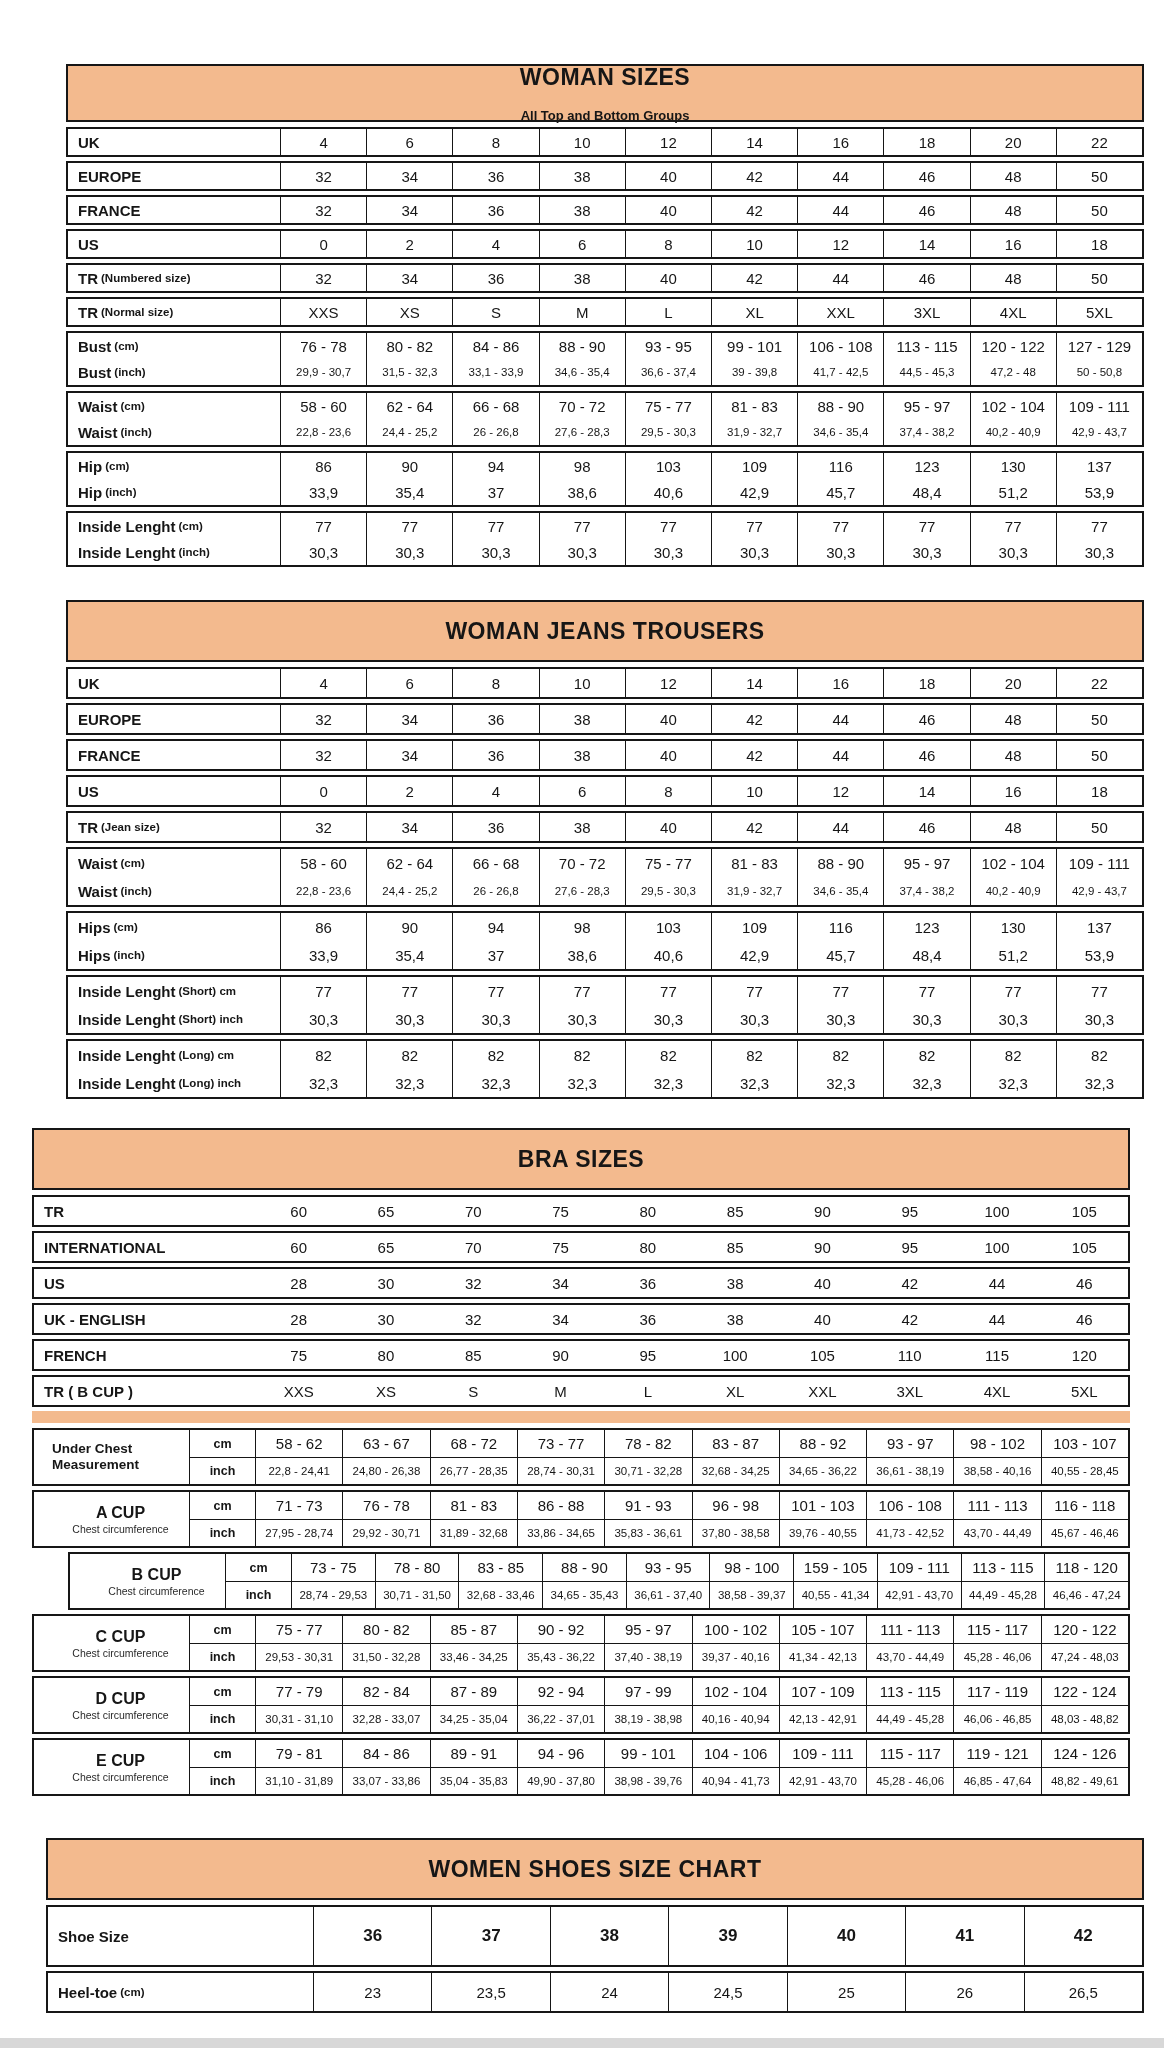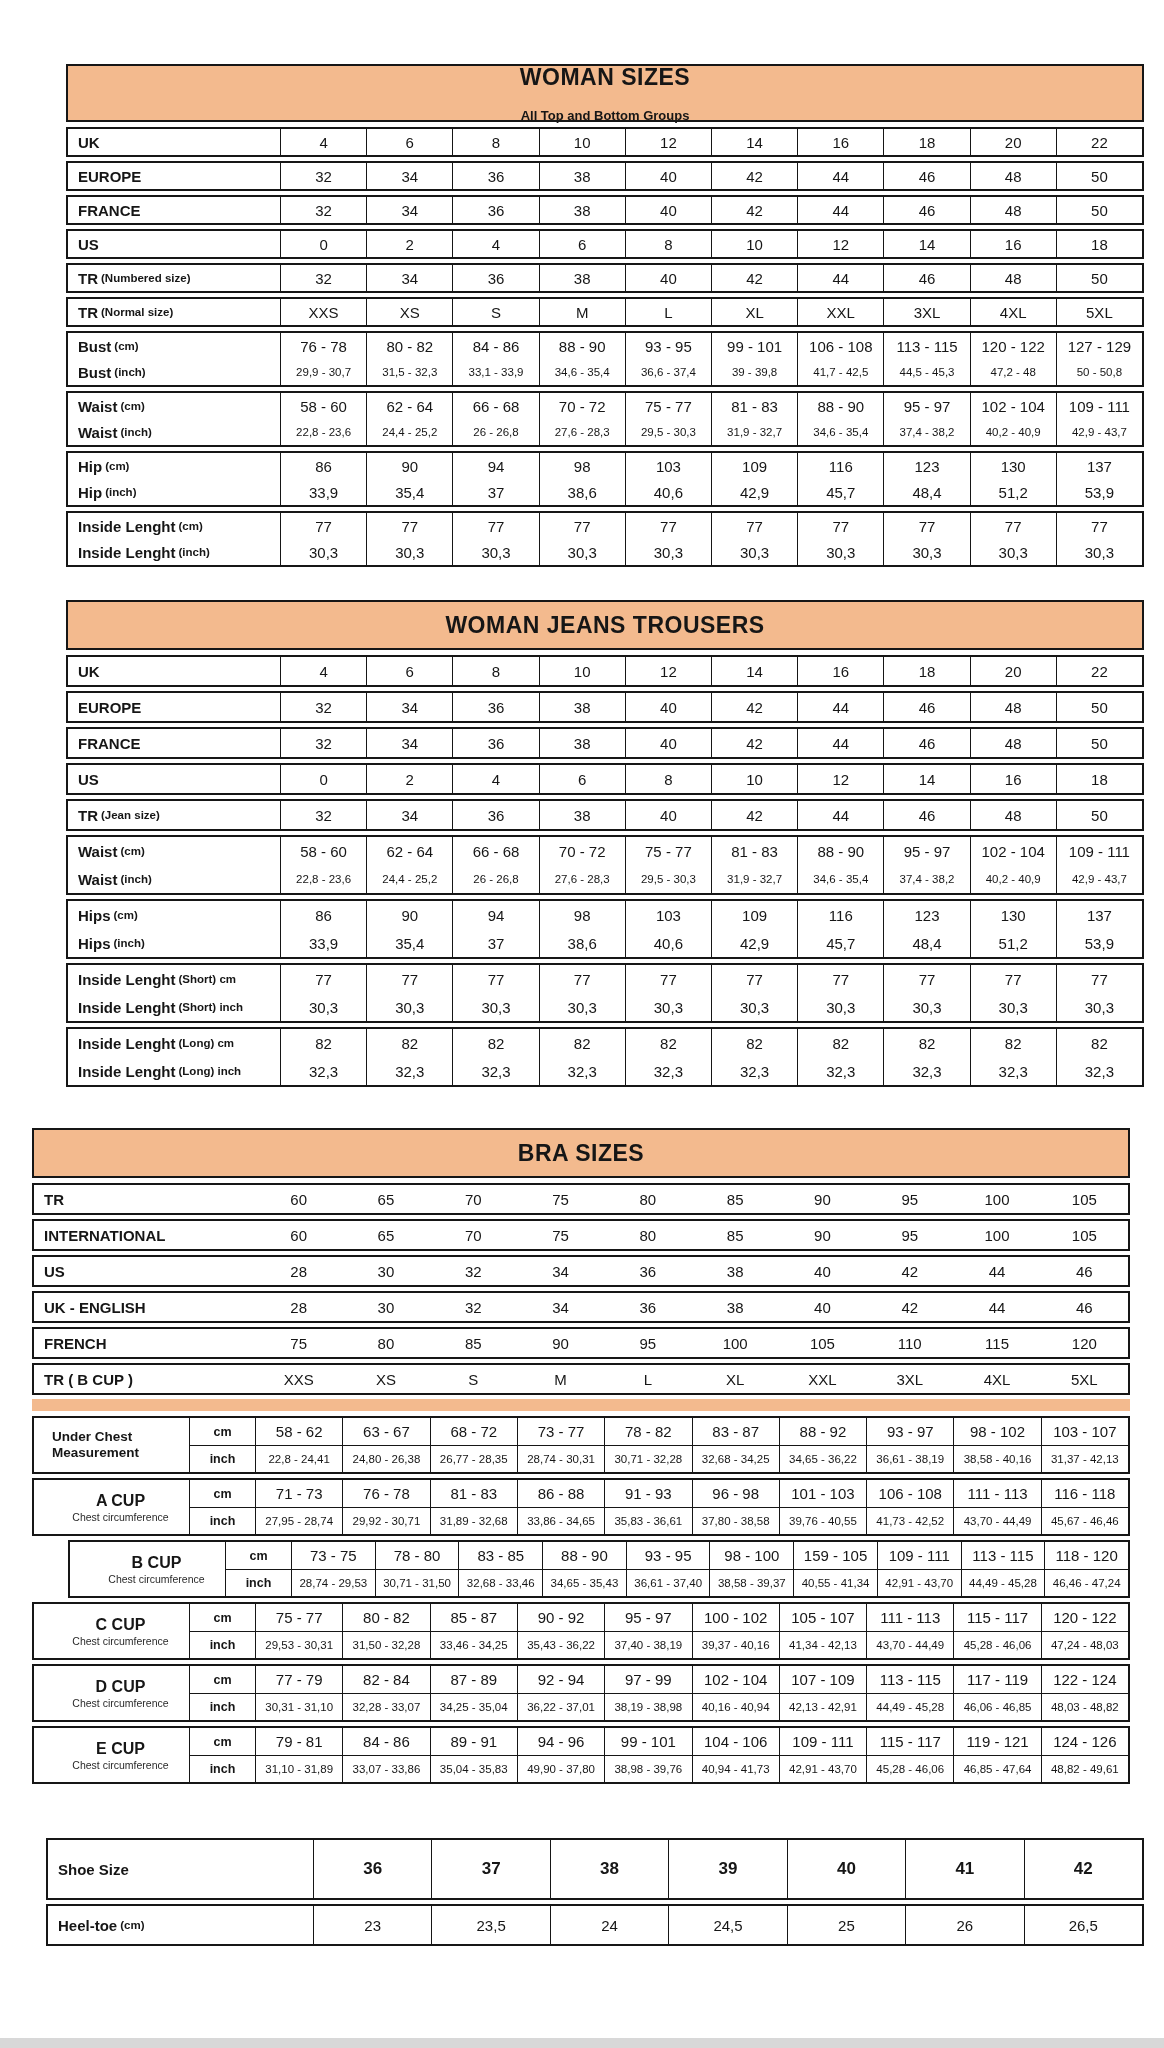--- a/index.html
+++ b/index.html
@@ -10,21 +10,21 @@
   }
   .tblwrap{position:absolute;}
   .w1{left:66px;top:64px;width:1078px;}
   .w2{left:66px;top:600px;width:1078px;}
   .w3{left:32px;top:1128px;width:1098px;}
   .w4{left:46px;top:1838px;width:1098px;}
 
   .band{
     background:var(--accent);border:2px solid var(--ink);
     display:flex;flex-direction:column;align-items:center;justify-content:center;
-    margin-bottom:5px;height:50px;box-sizing:border-box;
+    margin-bottom:5px;height:62px;box-sizing:border-box;
   }
   .band.tall{height:58px;}
   .band .t{font-weight:bold;font-size:23px;letter-spacing:.5px;}
   .band .st{font-weight:bold;font-size:13px;margin-top:17px;}
 
   .gbox{
     border:2px solid var(--ink);margin-bottom:4px;display:grid;background:#fff;
     box-sizing:border-box;
   }
   .cell{
@@ -510,21 +510,21 @@
         <div class="cell unit topline">inch</div>
         <div class="cell small topline">22,8 - 24,41</div>
         <div class="cell small topline">24,80 - 26,38</div>
         <div class="cell small topline">26,77 - 28,35</div>
         <div class="cell small topline">28,74 - 30,31</div>
         <div class="cell small topline">30,71 - 32,28</div>
         <div class="cell small topline">32,68 - 34,25</div>
         <div class="cell small topline">34,65 - 36,22</div>
         <div class="cell small topline">36,61 - 38,19</div>
         <div class="cell small topline">38,58 - 40,16</div>
-        <div class="cell small topline">31,37 - 42,13</div>
+        <div class="cell small topline">40,55 - 28,45</div>
       </div>
       <div class="gbox" style="grid-template-columns: 155px 66px repeat(10, 1fr); grid-auto-rows: 27px;">
         <div class="cell cup-label">
           <div class="cl">A CUP</div>
           <div class="cs">Chest circumference</div>
         </div>
         <div class="cell unit">cm</div>
         <div class="cell">71 - 73</div>
         <div class="cell">76 - 78</div>
         <div class="cell">81 - 83</div>
@@ -656,20 +656,23 @@
         <div class="cell small topline">40,94 - 41,73</div>
         <div class="cell small topline">42,91 - 43,70</div>
         <div class="cell small topline">45,28 - 46,06</div>
         <div class="cell small topline">46,85 - 47,64</div>
         <div class="cell small topline">48,82 - 49,61</div>
       </div>
     </div>
 </div>
 
 <div class="tblwrap w4">
+  <div class="band">
+    <div class="t">WOMEN SHOES SIZE CHART</div>
+  </div>
   <div id="sh-body">
       <div class="gbox" style="grid-template-columns: 265px repeat(7, 1fr); grid-auto-rows: 58px;">
         <div class="cell label">Shoe Size</div>
         <div class="cell shoe-big">36</div>
         <div class="cell shoe-big">37</div>
         <div class="cell shoe-big">38</div>
         <div class="cell shoe-big">39</div>
         <div class="cell shoe-big">40</div>
         <div class="cell shoe-big">41</div>
         <div class="cell shoe-big">42</div>

